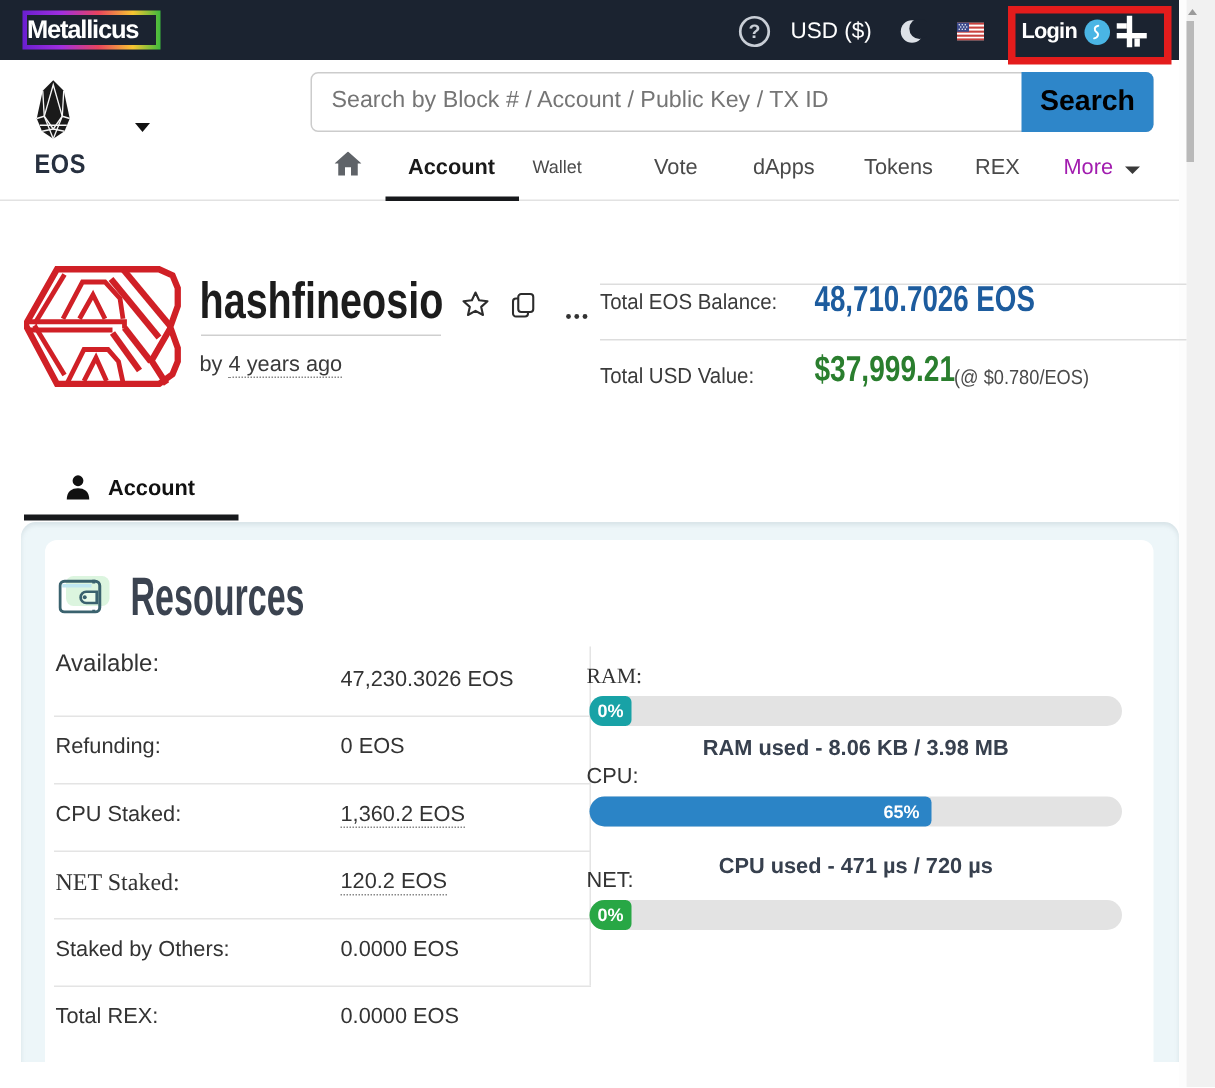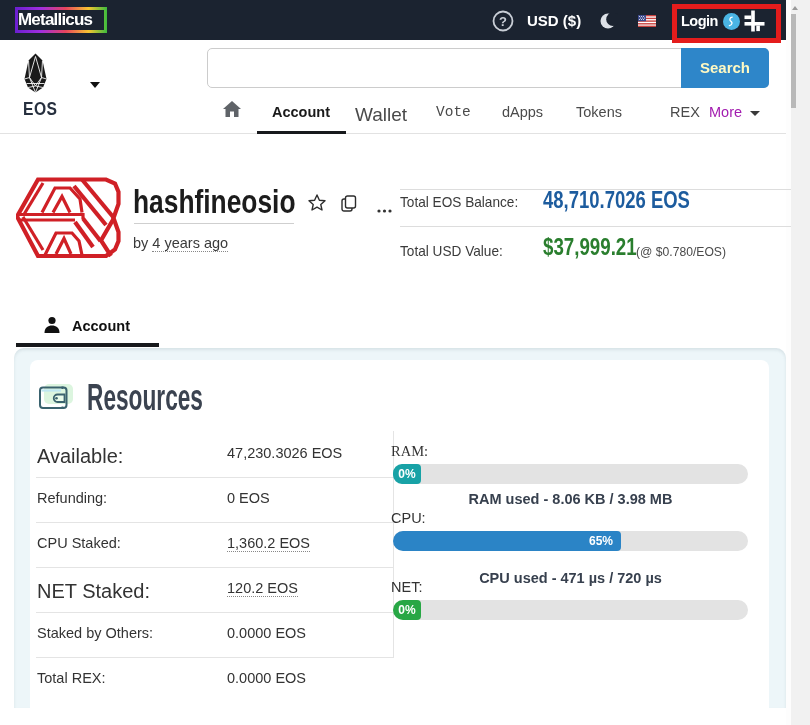--- a/index.html
+++ b/index.html
@@ -18,21 +18,21 @@
     <div style="width:100%; height:100%; background:#1b2330; display:flex; align-items:center; justify-content:flex-start;">
       <span style="color:#fff; font-weight:bold; font-size:17px; letter-spacing:-0.8px;">Metallicus</span>
     </div>
   </div>
 
   <svg class="abs" style="left:492px; top:10px;" width="22" height="22" viewBox="0 0 22 22">
     <circle cx="11" cy="11" r="9.5" fill="none" stroke="#c9ced6" stroke-width="1.8"></circle>
     <text x="11" y="15.5" text-anchor="middle" font-size="13" font-weight="bold" fill="#c9ced6" font-family="Liberation Sans">?</text>
   </svg>
 
-  <div class="abs" style="left:527px; top:12px; color:#fff; font-weight:bold; font-size:15px;">USD ($)</div>
+  <div class="abs" style="left:527px; top:12px; color:#fff; font-weight:normal; font-size:15px;">USD ($)</div>
 
   <svg class="abs" style="left:600px; top:13px;" width="18" height="16" viewBox="0 0 18 16">
     <circle cx="8" cy="8" r="7.5" fill="#dde1e7"></circle>
     <circle cx="13" cy="6.2" r="6.8" fill="#1b2330"></circle>
   </svg>
 
   <svg class="abs" style="left:638px; top:15px;" width="18" height="12" viewBox="0 0 18 12">
     <rect width="18" height="12" fill="#fff"></rect>
     <g fill="#c9423f">
       <rect y="0" width="18" height="1.4"></rect>
@@ -90,33 +90,34 @@
       <line x1="5" y1="34.5" x2="12.5" y2="33"></line>
       <line x1="20" y1="34.5" x2="12.5" y2="33"></line>
       <line x1="6.5" y1="24.5" x2="12.5" y2="39.5"></line>
       <line x1="18.5" y1="24.5" x2="12.5" y2="39.5"></line>
     </g>
   </svg>
   <div class="abs" style="left:90px; top:82px; width:0; height:0; border-left:5.5px solid transparent; border-right:5.5px solid transparent; border-top:6.5px solid #111;"></div>
   <div class="abs" style="left:23px; top:99px; font-size:18px; font-weight:bold; color:#27303f; letter-spacing:0.5px; transform:scaleX(0.87); transform-origin:0 0;">EOS</div>
 
   <div class="abs" style="left:207px; top:47.5px; width:562px; height:40px; border:1px solid #ccc; border-radius:5px; background:#fff;"></div>
+  <div class="abs" style="left:221px; top:58px; font-size:15.5px; color:#757575;">Search by Block # / Account / Public Key / TX ID</div>
   <div class="abs" style="left:681px; top:47.5px; width:88px; height:40px; background:#2e86c9; border-radius:0 5px 5px 0; display:flex; align-items:center; justify-content:center;">
-    <span style="color:#fef9c3; font-weight:bold; font-size:15px;">Search</span>
+    <span style="color:#000000; font-weight:bold; font-size:19px;">Search</span>
   </div>
 
   <svg class="abs" style="left:223px; top:101px;" width="18" height="17" viewBox="0 0 18 17">
     <path d="M9 0 L18 8 L15.5 8 L15.5 16 L11 16 L11 10.5 L7 10.5 L7 16 L2.5 16 L2.5 8 L0 8 Z" fill="#5f6368"></path>
   </svg>
   <div class="abs" style="left:272px; top:104px; font-size:14.5px; font-weight:bold; color:#1a1a1a;">Account</div>
-  <div class="abs" style="left:355px; top:104px; font-size:19px; color:#4a4a4a;">Wallet</div>
-  <div class="abs" style="left:436px; top:104px; font-size:14.5px; color:#4a4a4a;font-family:Liberation Mono, monospace;">Vote</div>
+  <div class="abs" style="left:355px; top:104px; font-size:12px; color:#4a4a4a;">Wallet</div>
+  <div class="abs" style="left:436px; top:104px; font-size:14.5px; color:#4a4a4a;">Vote</div>
   <div class="abs" style="left:502px; top:104px; font-size:14.5px; color:#4a4a4a;">dApps</div>
   <div class="abs" style="left:576px; top:104px; font-size:14.5px; color:#4a4a4a;">Tokens</div>
-  <div class="abs" style="left:650px; top:104px; font-size:14.5px; color:#4a4a4a;margin-left:20px;">REX</div>
+  <div class="abs" style="left:650px; top:104px; font-size:14.5px; color:#4a4a4a;">REX</div>
   <div class="abs" style="left:709px; top:104px; font-size:14.5px; color:#a21caf;">More</div>
   <div class="abs" style="left:750px; top:111px; width:0; height:0; border-left:5px solid transparent; border-right:5px solid transparent; border-top:5.5px solid #3a3a3a;"></div>
 
   <div class="abs" style="left:0; top:133px; width:786px; height:1px; background:#e2e2e2;"></div>
   <div class="abs" style="left:257px; top:131px; width:89px; height:3px; background:#17191c;"></div>
 
   <svg class="abs" style="left:16px; top:177px;" width="105" height="81" viewBox="0 0 105 81">
     <g stroke="#d02026" stroke-width="4.2" fill="none" stroke-linejoin="miter">
       <path d="M1,39.5 L22,2.5 L90,2.5 L99,6.5 L102.5,15 L102.5,27 L97.5,41 L102.5,55 L102.5,64 L99,72.5 L90,79 L22,79 Z"></path>
       <path d="M66,2.5 L98,41"></path>
@@ -186,27 +187,27 @@
   </svg>
   <div class="abs" style="left:87px; top:379px; font-size:36px; font-weight:bold; color:#3b4350; line-height:1.05; transform:scaleX(0.63); transform-origin:0 0; white-space:nowrap;">Resources</div>
 
   <div class="abs" style="left:36px; top:476.5px; width:358px; height:1px; background:#e4e4e4;"></div>
   <div class="abs" style="left:36px; top:521.5px; width:358px; height:1px; background:#e4e4e4;"></div>
   <div class="abs" style="left:36px; top:566.5px; width:358px; height:1px; background:#e4e4e4;"></div>
   <div class="abs" style="left:36px; top:611.5px; width:358px; height:1px; background:#e4e4e4;"></div>
   <div class="abs" style="left:36px; top:656.5px; width:358px; height:1px; background:#e4e4e4;"></div>
   <div class="abs" style="left:393px; top:431px; width:1px; height:226px; background:#e4e4e4;"></div>
 
-  <div class="abs" style="left:37px; top:445px; font-size:20px; color:#333;">Available:</div>
+  <div class="abs" style="left:37px; top:434px; font-size:16px; color:#333;">Available:</div>
   <div class="abs" style="left:227px; top:445px; font-size:14.5px; color:#333;">47,230.3026 EOS</div>
   <div class="abs" style="left:37px; top:490px; font-size:14.5px; color:#333;">Refunding:</div>
   <div class="abs" style="left:227px; top:490px; font-size:14.5px; color:#333;">0 EOS</div>
   <div class="abs" style="left:37px; top:535px; font-size:14.5px; color:#333;">CPU Staked:</div>
   <div class="abs" style="left:227px; top:535px; font-size:14.5px; color:#333;"><span style="border-bottom:1.5px dotted #888;">1,360.2 EOS</span></div>
-  <div class="abs" style="left:37px; top:580px; font-size:20px; color:#333;">NET Staked:</div>
+  <div class="abs" style="left:37px; top:580px; font-size:16px; color:#333;font-family:Liberation Serif, serif;">NET Staked:</div>
   <div class="abs" style="left:227px; top:580px; font-size:14.5px; color:#333;"><span style="border-bottom:1.5px dotted #888;">120.2 EOS</span></div>
   <div class="abs" style="left:37px; top:625px; font-size:14.5px; color:#333;">Staked by Others:</div>
   <div class="abs" style="left:227px; top:625px; font-size:14.5px; color:#333;">0.0000 EOS</div>
   <div class="abs" style="left:37px; top:670px; font-size:14.5px; color:#333;">Total REX:</div>
   <div class="abs" style="left:227px; top:670px; font-size:14.5px; color:#333;">0.0000 EOS</div>
 
   <div class="abs" style="left:391px; top:443px; font-size:14.5px; color:#333;font-family:Liberation Serif, serif;">RAM:</div>
   <div class="abs" style="left:393px; top:464px; width:355px; height:20px; background:#e3e3e3; border-radius:10px;"></div>
   <div class="abs" style="left:393px; top:464px; width:28px; height:20px; background:#18a2a6; border-radius:9px 4px 4px 9px; color:#fff; font-size:12px; font-weight:bold; text-align:center; line-height:20px;">0%</div>
   <div class="abs" style="left:393px; top:491px; width:355px; text-align:center; font-size:14.5px; font-weight:bold; color:#37404e;">RAM used - 8.06 KB / 3.98 MB</div>

